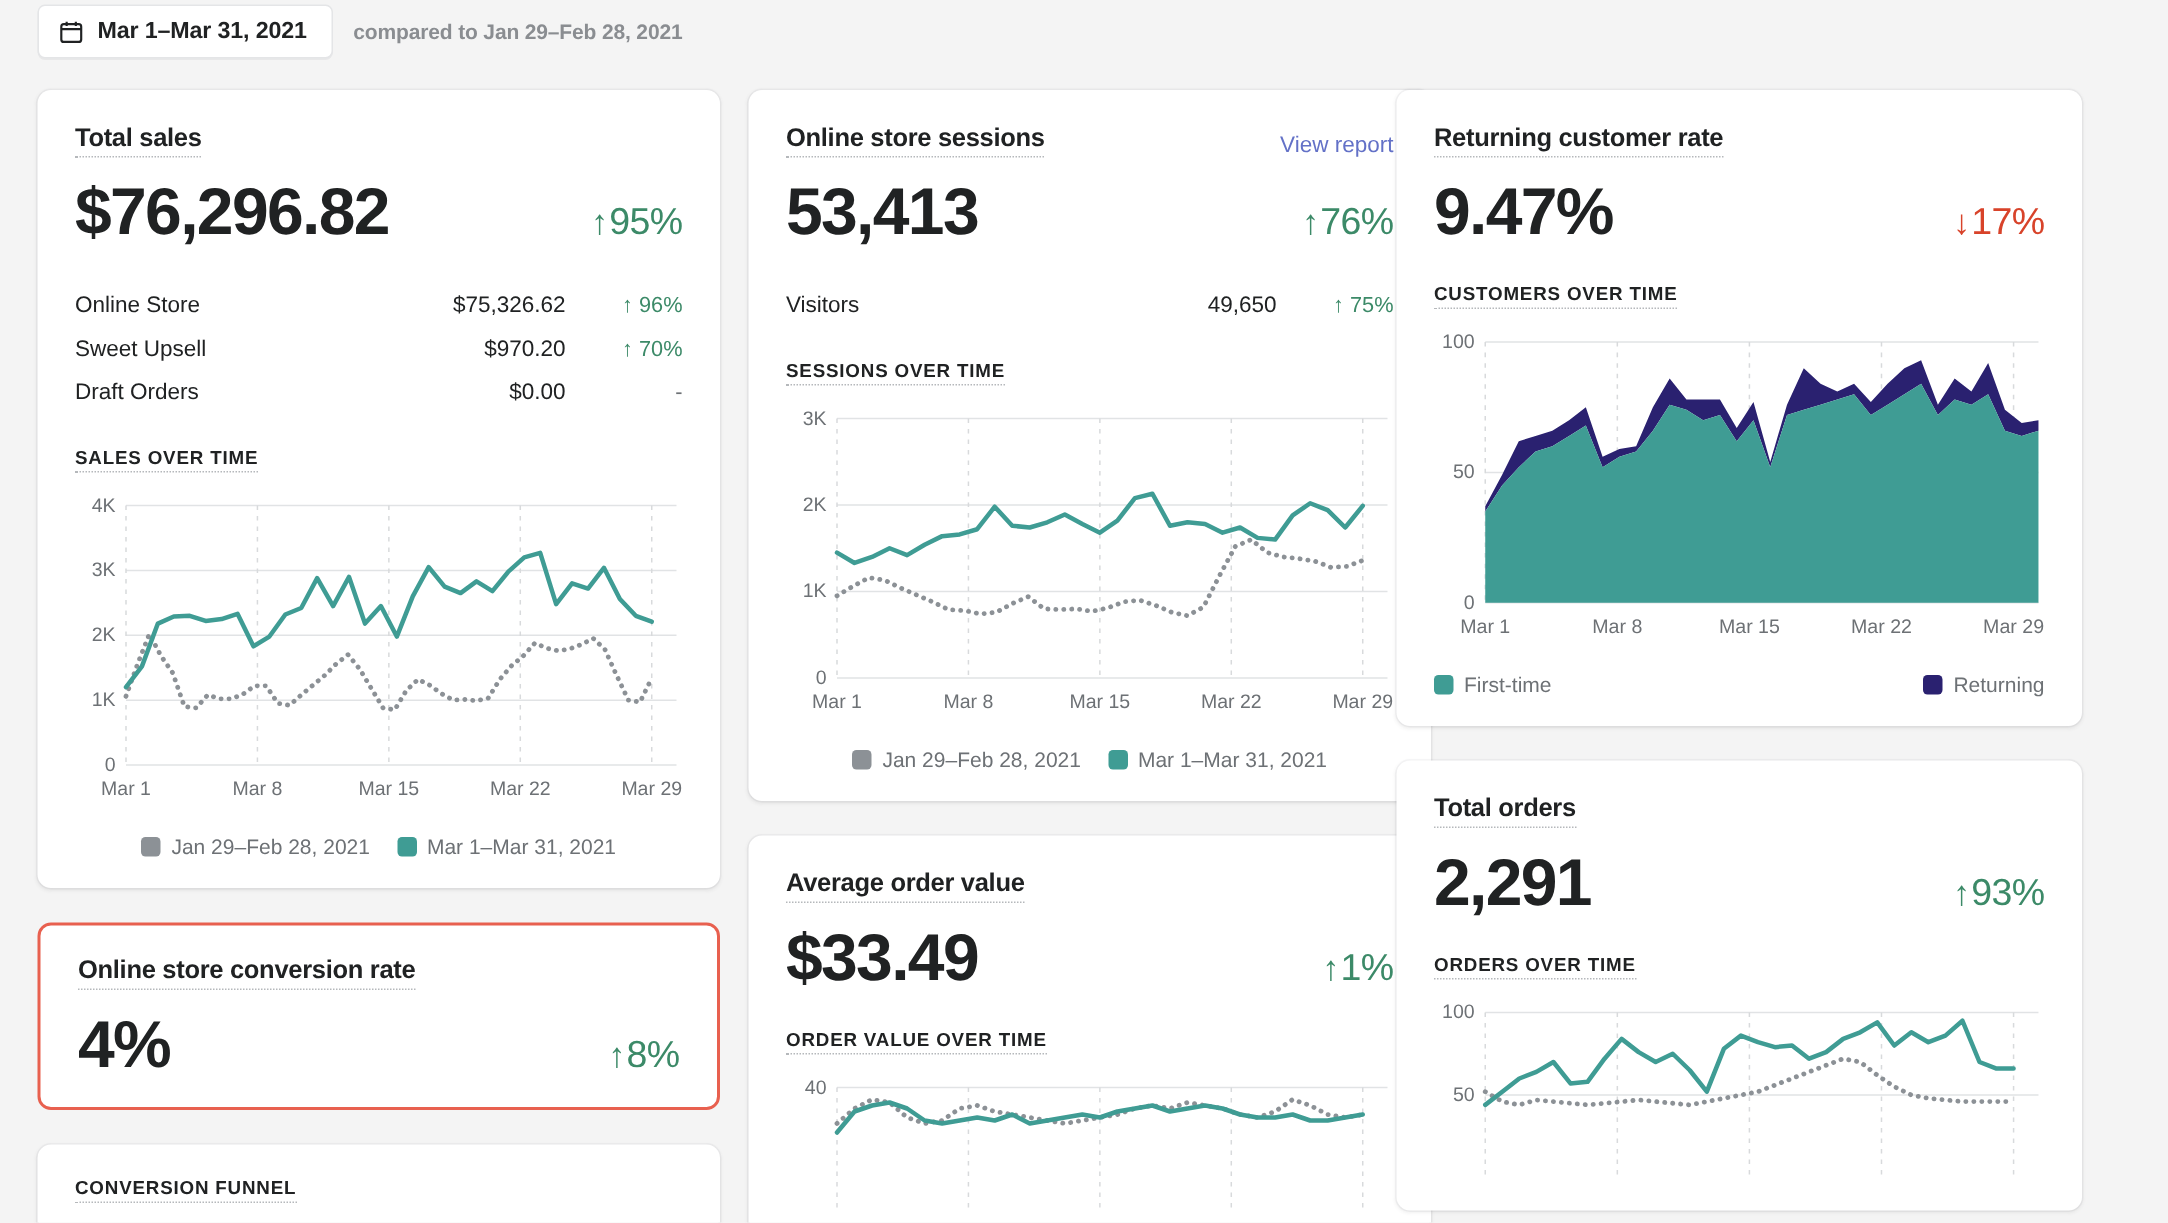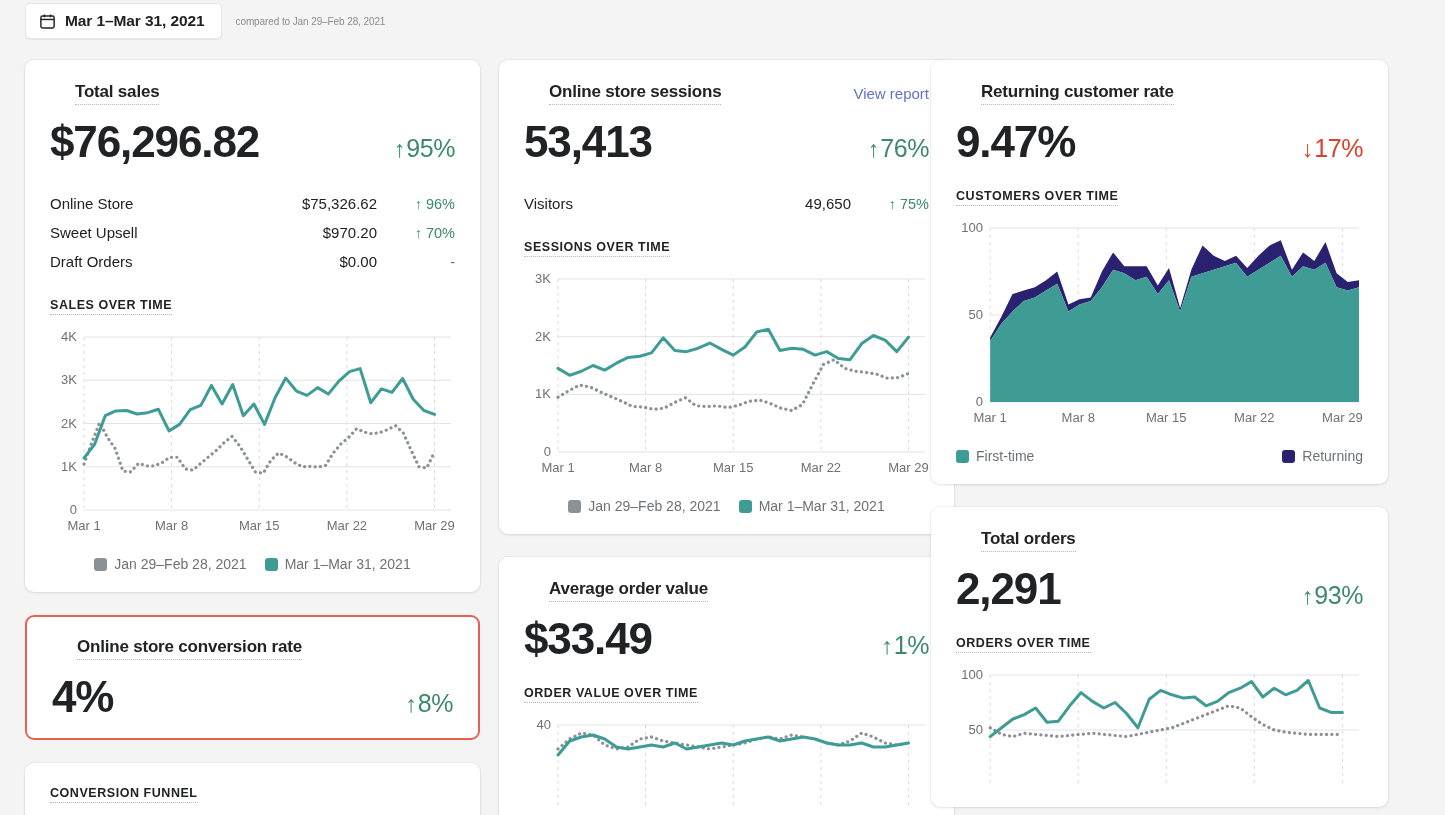--- a/index.html
+++ b/index.html
@@ -21,21 +21,21 @@
     display: flex; align-items: center; gap: 9px;
     background: #ffffff;
     border: 1px solid #e4e5e7;
     border-radius: 5px;
     padding: 8px 16px 8px 13px;
     box-shadow: 0 1px 0 rgba(22,29,37,.05);
     cursor: pointer;
   }
   .date-pill .lbl { font-size: 15.5px; font-weight: 700; letter-spacing: -.1px; color: #202223; }
   .cal-icon { width: 17px; height: 17px; display: block; }
-  .compared { font-size: 10px; color: #8a8d91; letter-spacing: -.1px; }
+  .compared { font-size: 14px; color: #8a8d91; letter-spacing: -.1px; font-weight: bold; }
 
   
   .col { position: absolute; top: 60px; }
   .col-a { left: 25px;  width: 455px; }
   .col-b { left: 499px; width: 455px; }
   .col-c { left: 931px; width: 457px; }
 
   .card {
     background: #fff;
     border-radius: 9px;
@@ -43,21 +43,21 @@
     padding: 22px 25px 20px 25px;
     margin-bottom: 23px;
     overflow: hidden;
   }
   .card.highlight {
     box-shadow: none;
     border: 2px solid #e8604f;
     padding-top: 20px; padding-bottom: 16px;
   }
 
-  .card-head { display: flex; align-items: center; justify-content: space-between; margin-left: 25px; }
+  .card-head { display: flex; align-items: flex-end; justify-content: space-between; }
   .card-title {
     font-size: 17px; font-weight: 700; letter-spacing: -.2px; color: #202223;
     border-bottom: 1px dotted #b5b8bb; padding-bottom: 2px; display: inline-block;
     cursor: help;
   }
   .view-report { font-size: 15px; color: #6371c7; text-decoration: none; cursor: pointer; }
 
   .metric-row {
     display: flex; align-items: baseline; justify-content: space-between;
     margin-top: 12px;

